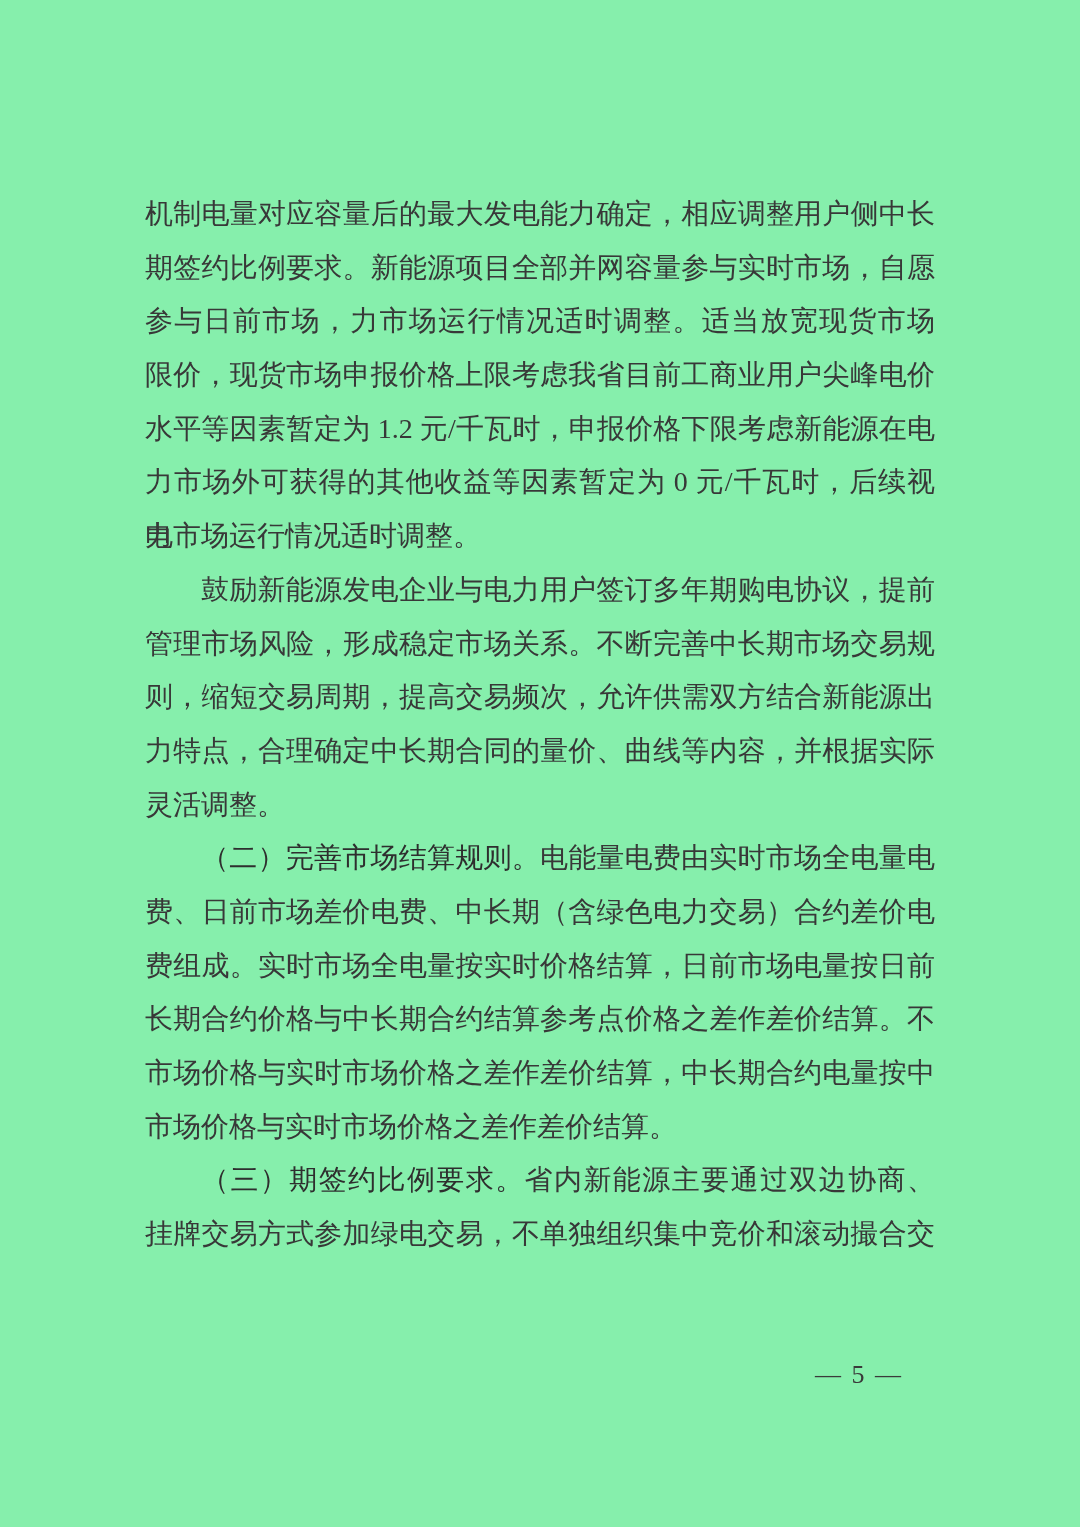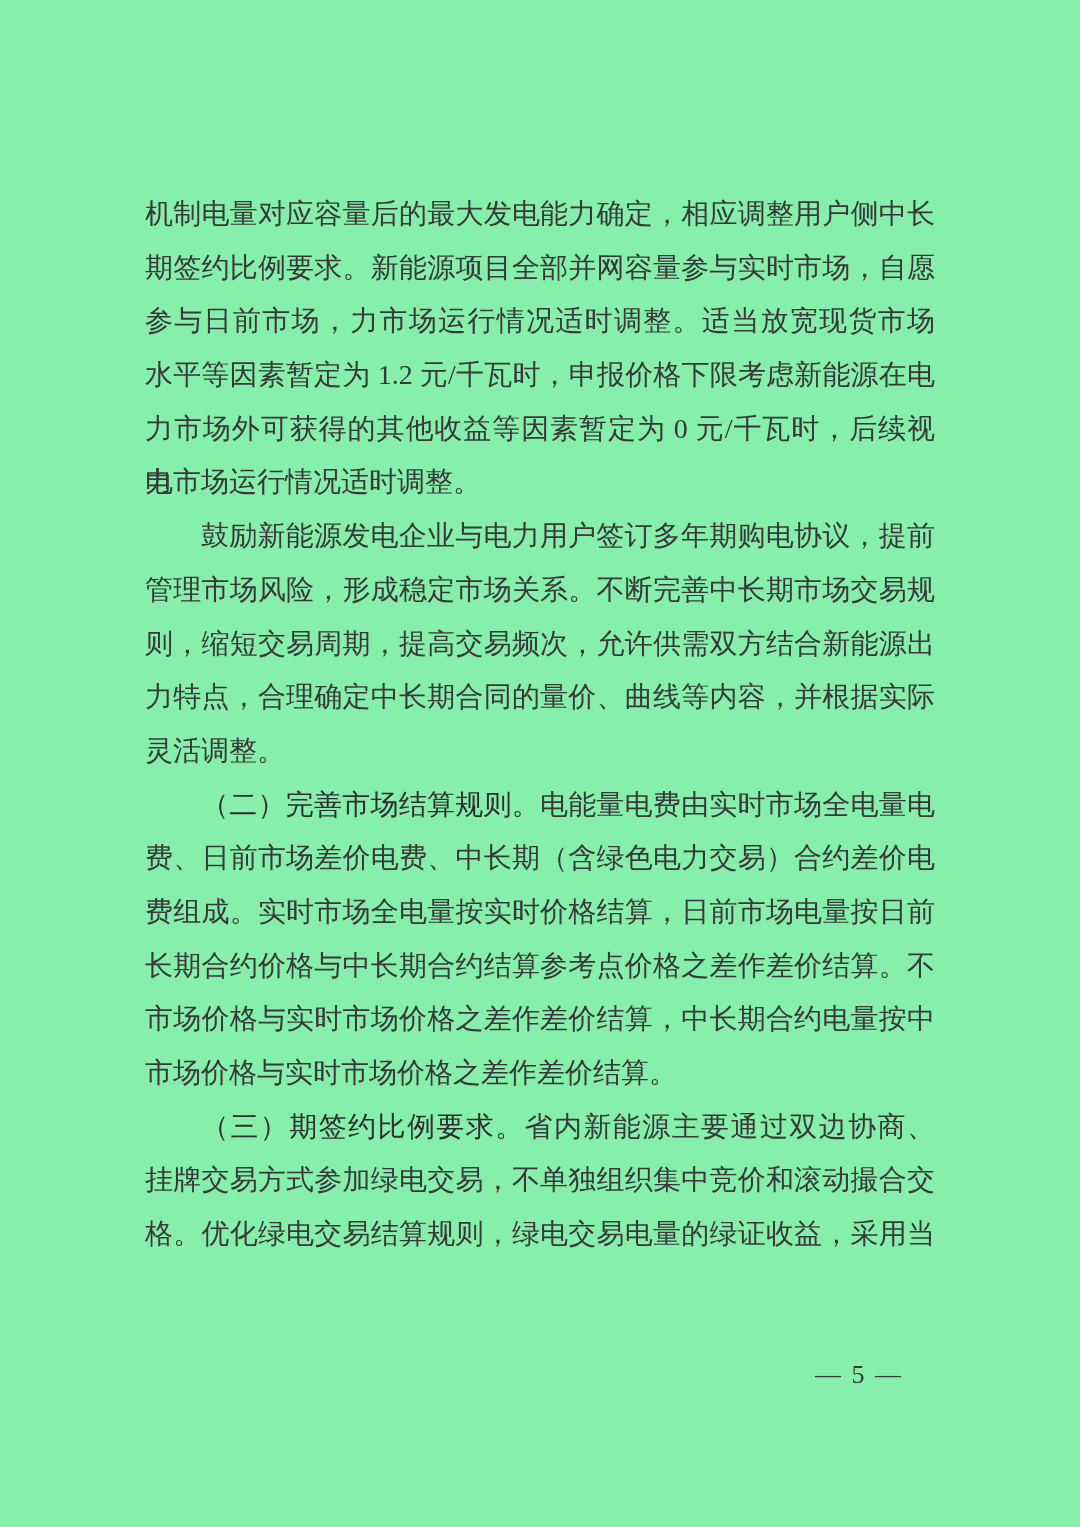--- a/index.html
+++ b/index.html
@@ -53,32 +53,32 @@
   }
 </style>
 </head>
 <body>
 
 <div class="page">
   <div class="text-block">
       <div class="text-line justify"><span>机制电量对应容量后的最大发电能力确定，相应调整用户侧中长</span></div>
       <div class="text-line justify"><span>期签约比例要求。新能源项目全部并网容量参与实时市场，自愿</span></div>
       <div class="text-line justify"><span>参与日前市场，力市场运行情况适时调整。适当放宽现货市场</span></div>
+      <div class="text-line justify"><span>限价，现货市场申报价格上限考虑我省目前工商业用户尖峰电价</span></div>
       <div class="text-line justify"><span>水平等因素暂定为 1.2 元/千瓦时，申报价格下限考虑新能源在电</span></div>
       <div class="text-line justify"><span>力市场外可获得的其他收益等因素暂定为 0 元/千瓦时，后续视电</span></div>
       <div class="text-line"><span>力市场运行情况适时调整。</span></div>
       <div class="text-line justify indent"><span>鼓励新能源发电企业与电力用户签订多年期购电协议，提前</span></div>
       <div class="text-line justify"><span>管理市场风险，形成稳定市场关系。不断完善中长期市场交易规</span></div>
       <div class="text-line justify"><span>则，缩短交易周期，提高交易频次，允许供需双方结合新能源出</span></div>
       <div class="text-line justify"><span>力特点，合理确定中长期合同的量价、曲线等内容，并根据实际</span></div>
       <div class="text-line"><span>灵活调整。</span></div>
       <div class="text-line justify indent"><b>（二）完善市场结算规则。</b><span>电能量电费由实时市场全电量电</span></div>
       <div class="text-line justify"><span>费、日前市场差价电费、中长期（含绿色电力交易）合约差价电</span></div>
       <div class="text-line justify"><span>费组成。实时市场全电量按实时价格结算，日前市场电量按日前</span></div>
       <div class="text-line justify"><span>长期合约价格与中长期合约结算参考点价格之差作差价结算。不</span></div>
       <div class="text-line justify"><span>市场价格与实时市场价格之差作差价结算，中长期合约电量按中</span></div>
       <div class="text-line"><span>市场价格与实时市场价格之差作差价结算。</span></div>
       <div class="text-line justify indent"><b>（三）期签约比例要求。</b><span>省内新能源主要通过双边协商、</span></div>
       <div class="text-line justify"><span>挂牌交易方式参加绿电交易，不单独组织集中竞价和滚动撮合交</span></div>
-      <div class="text-line justify"><span>格。优化绿电交易结算规则，绿电交易电量的绿证收益，采用当</span></div>
     </div>
   <div class="page-number">— 5 —</div>
 </div>
 
 </body></html>

